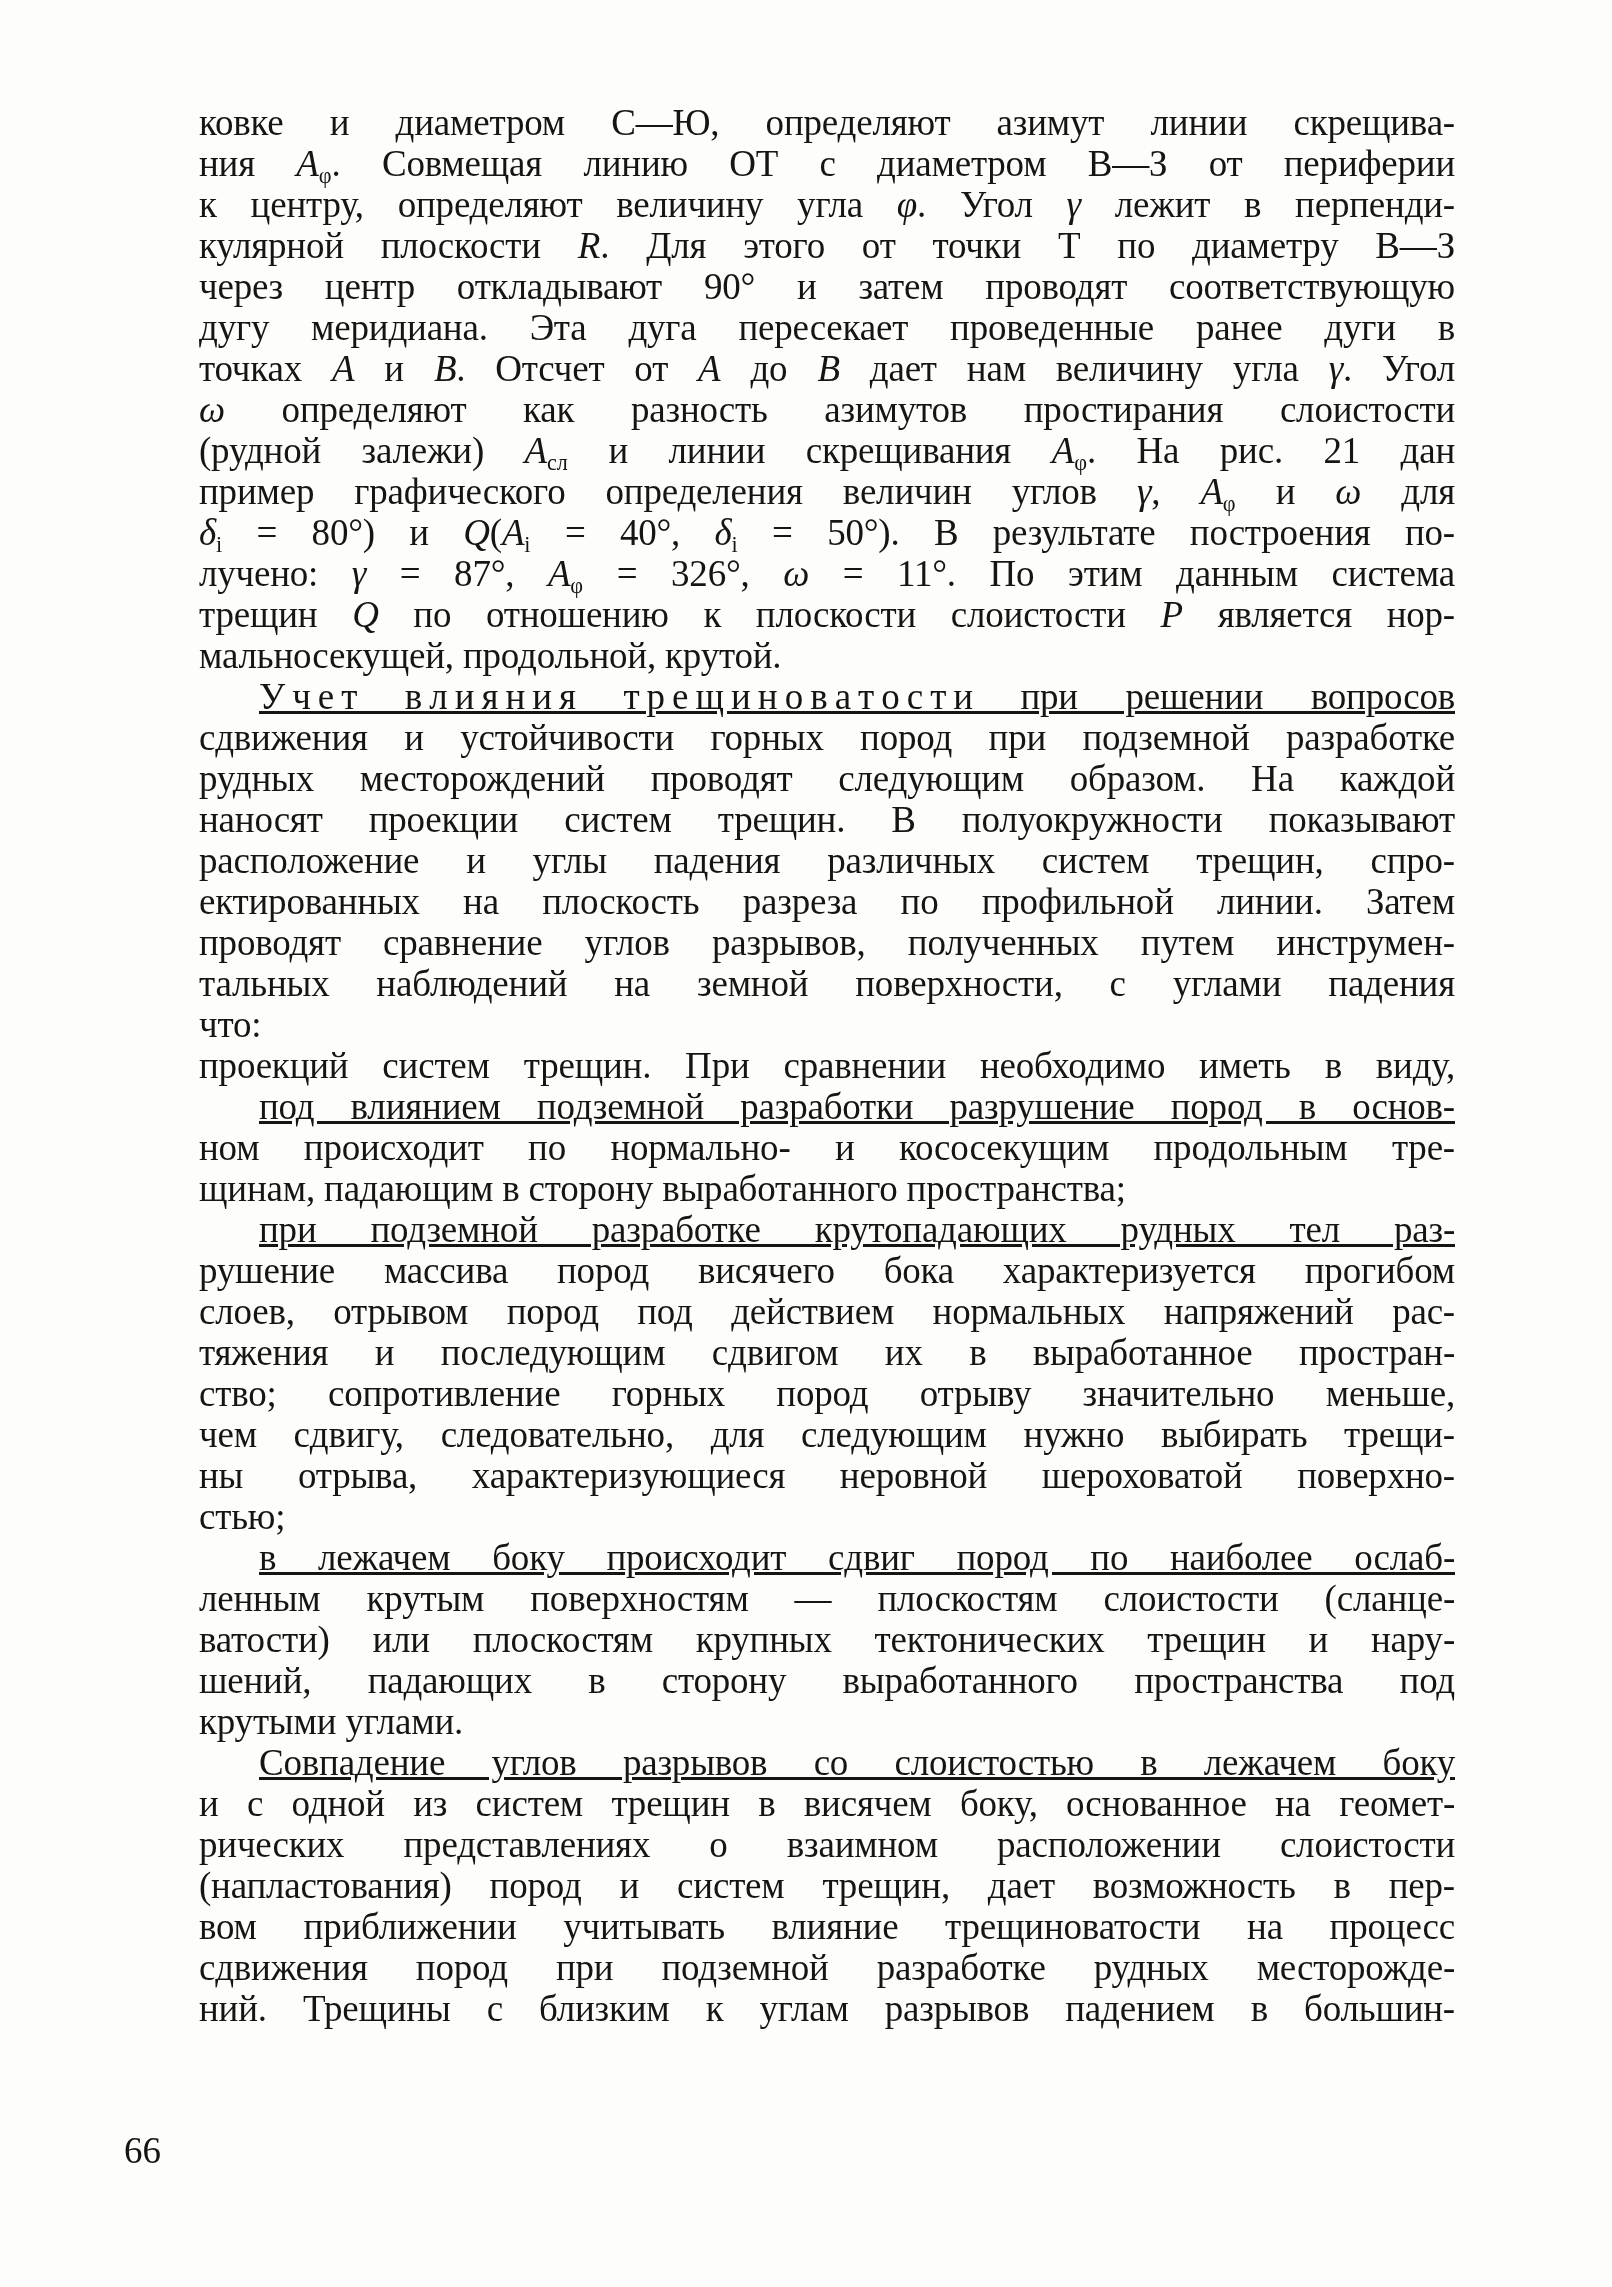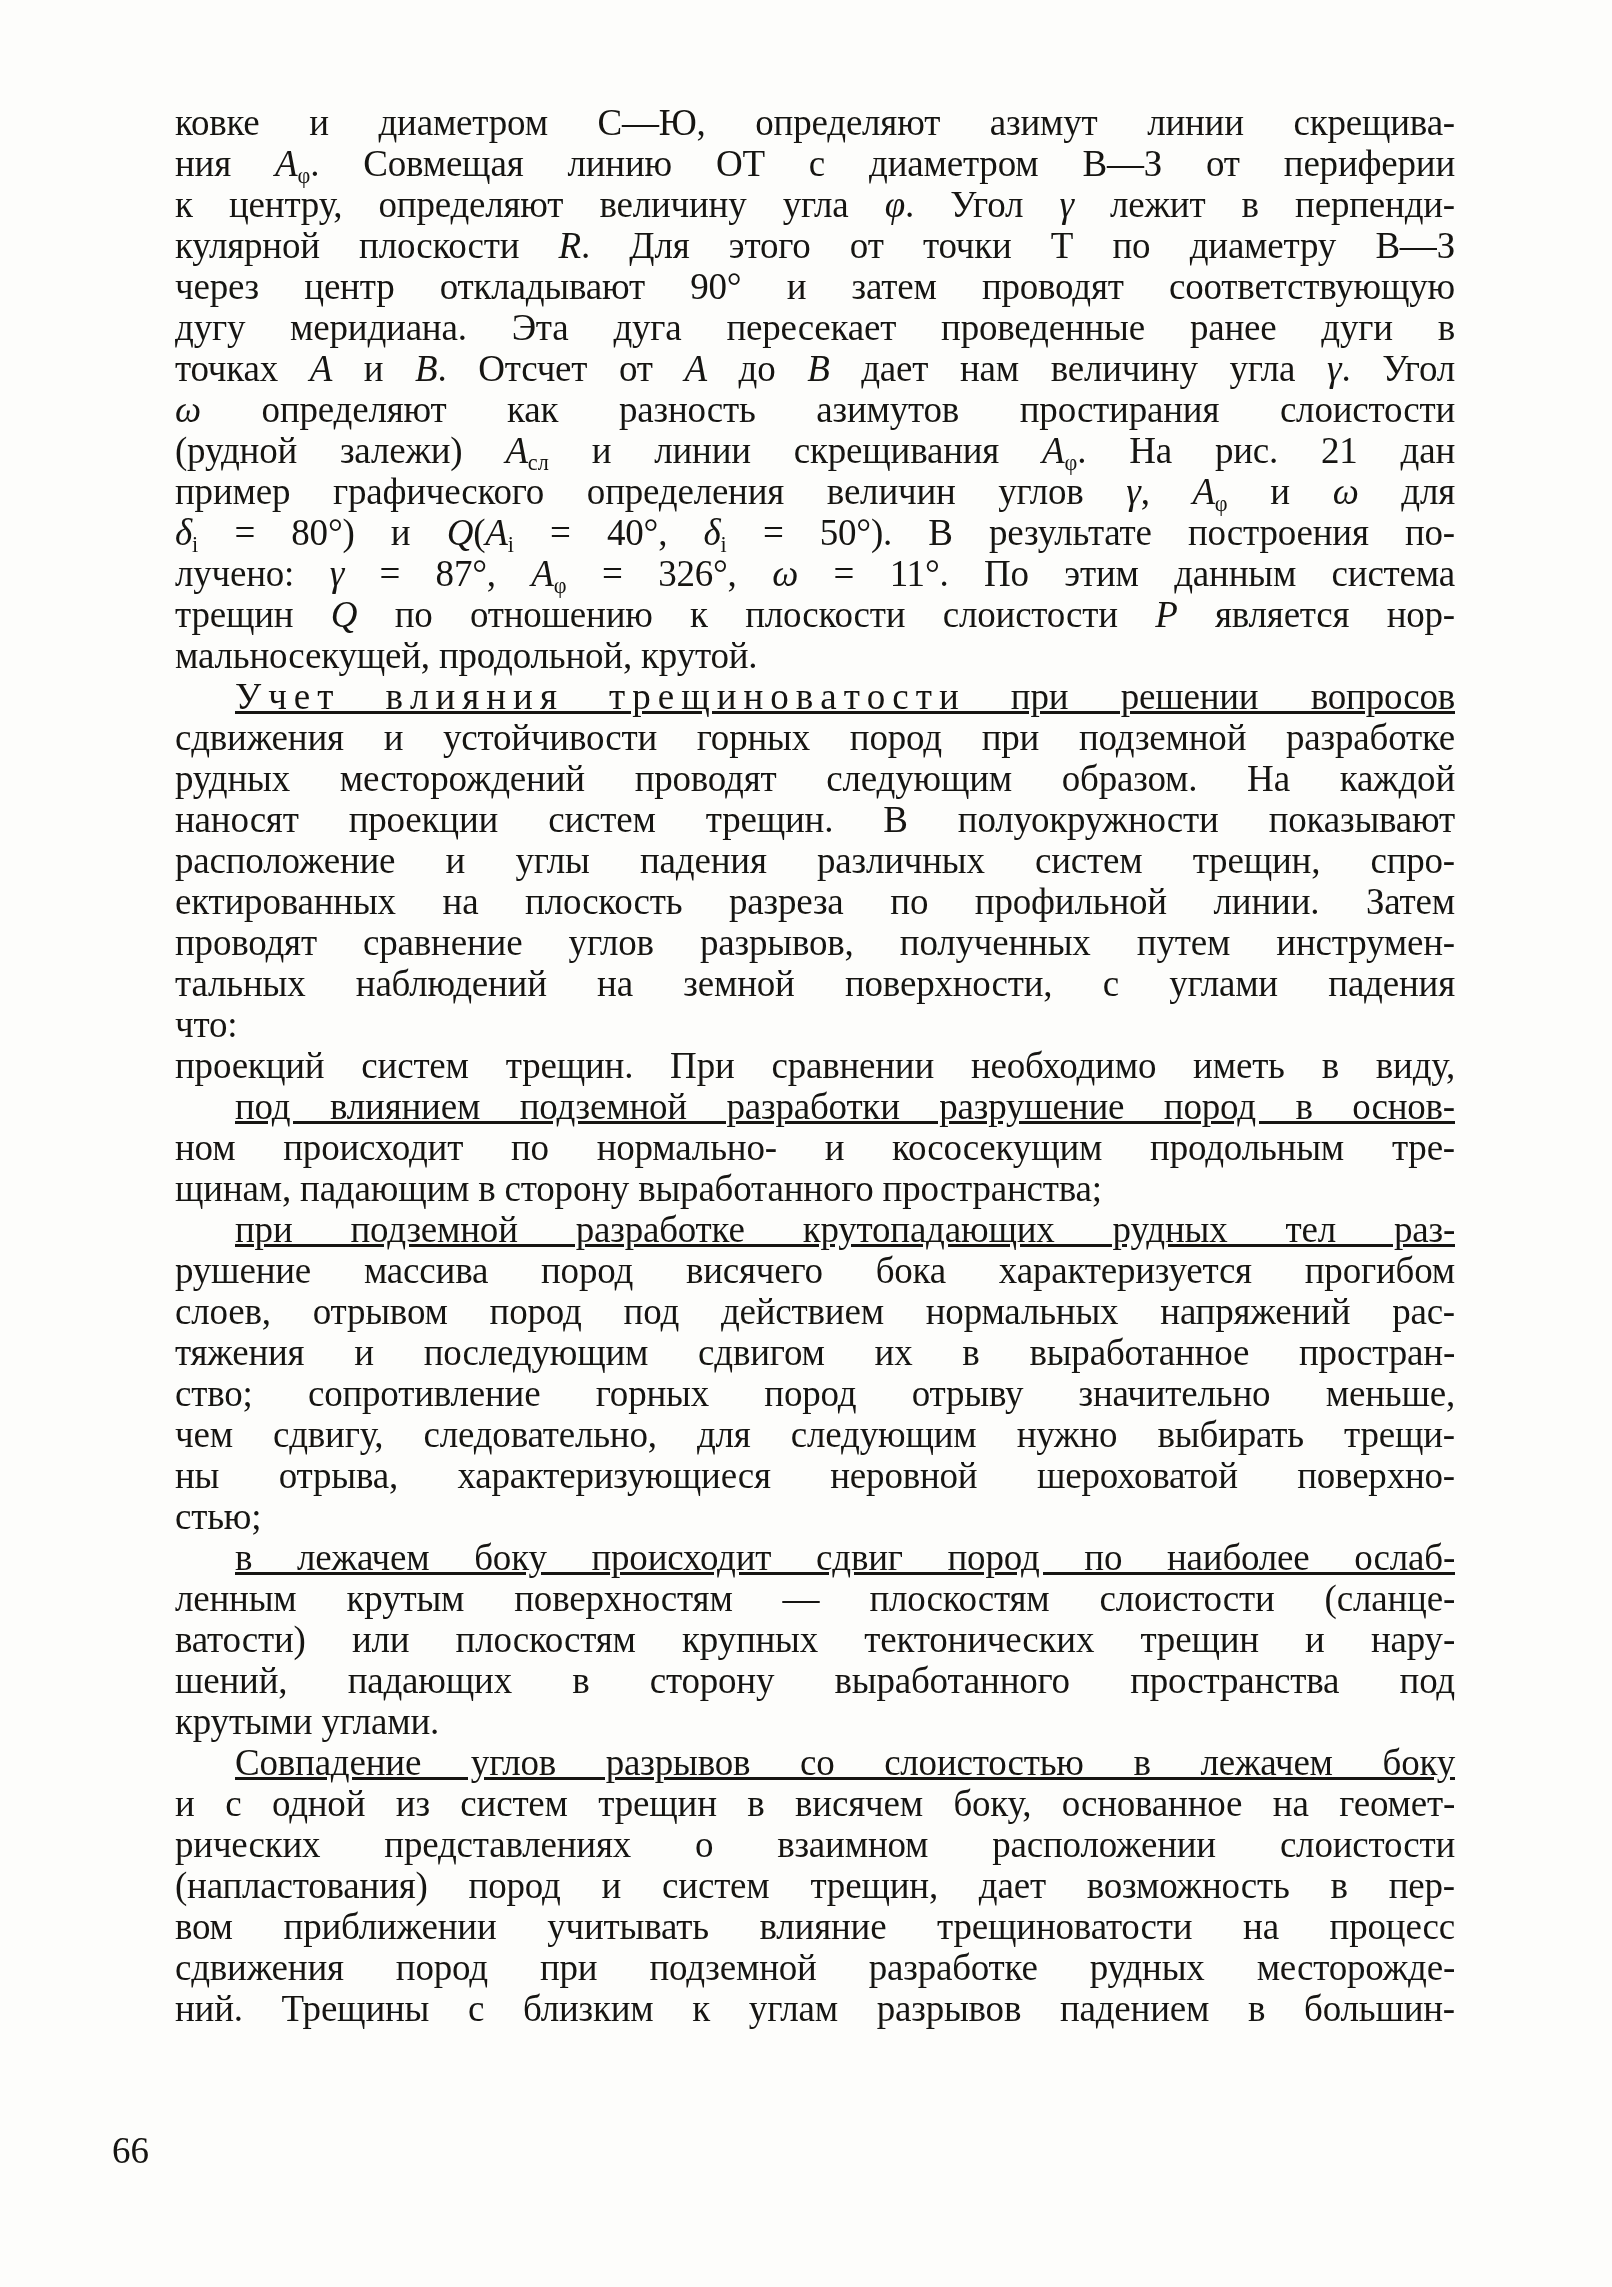--- a/index.html
+++ b/index.html
@@ -23,40 +23,41 @@
     width: 1280px;
   }
   .line {
     font-size: 37px;
     line-height: 41px;
     height: 41px;
     text-align: justify;
     text-align-last: justify;
     white-space: normal;
     letter-spacing: -0.2px;
+    margin-left: 24px;
   }
   .line.indent {
     text-indent: 60px;
     text-decoration: underline;
   }
   .line.end {
     text-align-last: left;
   }
   .line i {
     font-style: italic;
   }
   .line sub {
     font-size: 60%;
     line-height: 0;
     vertical-align: -0.3em;
     letter-spacing: 0;
   }
   .pagenum {
     position: absolute;
-    left: 112px;
+    left: 124px;
     top: 2130px;
     font-size: 37px;
     line-height: 41px;
     letter-spacing: 0;
   }
 </style>
 </head>
 <body>
 
 <div class="page">

